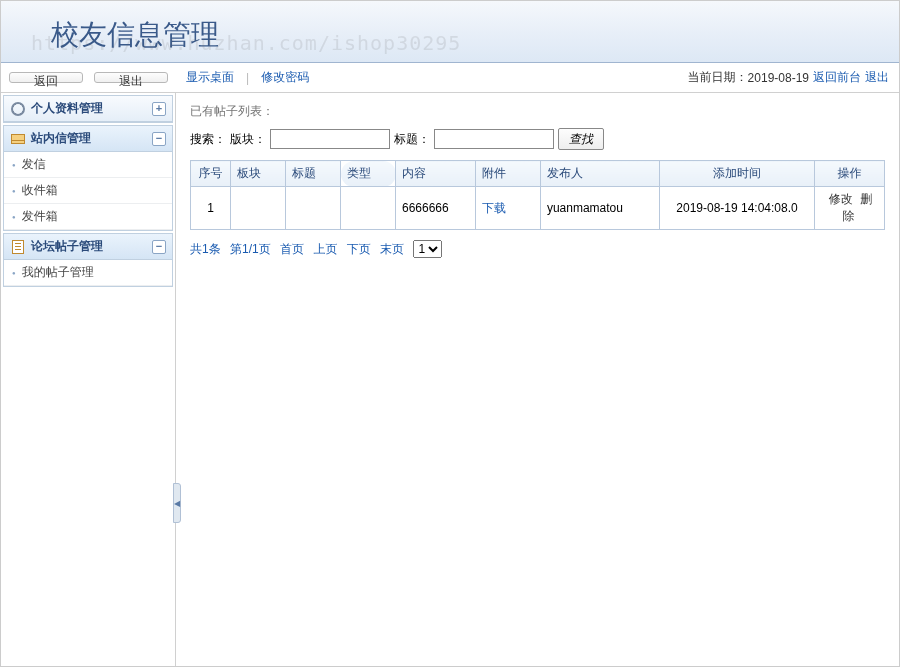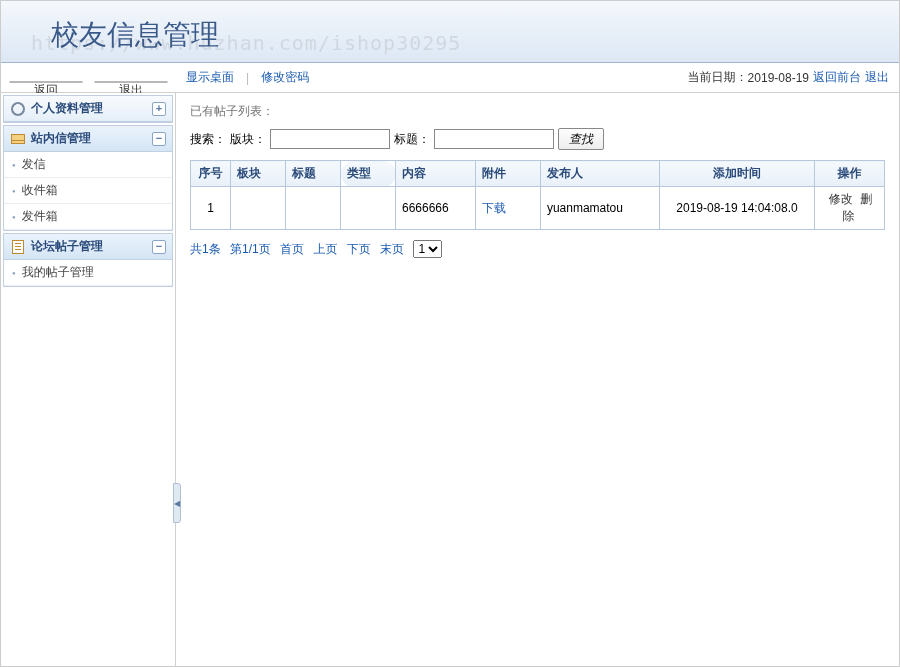--- a/index.html
+++ b/index.html
@@ -1,21 +1,21 @@
 <!DOCTYPE html>
 <html><head>
   <meta charset="utf-8">
   <style>
     * { margin: 0; padding: 0; box-sizing: border-box; }
     body { font-family: "Microsoft YaHei", Arial, sans-serif; font-size: 12px; background: #fff; width: 900px; height: 667px; overflow: hidden; border: 1px solid #ccc; }
     .header { height: 62px; background: linear-gradient(to bottom, #f5f8fc 0%, #e8eff8 50%, #dde8f5 100%); border-bottom: 1px solid #a0b5d0; position: relative; }
     .header-title { font-size: 28px; color: #3a5a8a; padding: 15px 0 0 50px; font-family: "SimSun", serif; }
     .watermark { position: absolute; top: 30px; left: 30px; font-size: 20px; color: rgba(100,100,100,0.15); font-family: monospace; letter-spacing: 1px; pointer-events: none; }
     .toolbar { height: 30px; background: #fff; border-bottom: 1px solid #d0d0d0; display: flex; align-items: stretch; }
-    .toolbar-left { width: 175px; display: flex; gap: 11px; padding: 18px 8px; }
+    .toolbar-left { width: 175px; display: flex; gap: 11px; padding: 9px 8px; }
     .tb-btn { flex: 1; background: linear-gradient(to bottom, #fdfdfd, #f0f0f0); border: 1px solid #b8b8b8; border-radius: 3px; color: #333; font-size: 12px; cursor: pointer; }
     .toolbar-mid { flex: 1; display: flex; align-items: center; padding: 0 10px; }
     .toolbar-link { color: #1a5bb0; cursor: pointer; }
     .toolbar-sep { color: #bbb; margin: 0 12px; }
     .toolbar-right { display: flex; align-items: center; padding-right: 10px; color: #333; }
     .toolbar-right .lk { color: #1a5bb0; margin-left: 4px; cursor: pointer; }
     .main { display: flex; height: calc(100% - 92px); }
     .sidebar { width: 175px; background: #fff; border-right: 1px solid #d0d0d0; position: relative; }
     .panel { border: 1px solid #c0d0e0; margin: 2px 2px 0 2px; }
     .panel-head { height: 26px; background: linear-gradient(to bottom, #f8fbfe, #e5eef8); border-bottom: 1px solid #c0d0e0; display: flex; align-items: center; padding: 0 6px; font-weight: bold; color: #2a4a7a; cursor: pointer; }
@@ -26,21 +26,21 @@
     .side-item { display: flex; align-items: center; height: 26px; padding: 0 8px; border-bottom: 1px solid #eceef0; cursor: pointer; color: #444; }
     .side-item::before { content: "●"; font-size: 6px; color: #8aa5c5; margin-right: 6px; }
     .collapse-handle { position: absolute; left: 172px; top: 390px; width: 8px; height: 40px; background: #e0e8f0; border: 1px solid #b0c0d5; border-radius: 0 3px 3px 0; display: flex; align-items: center; justify-content: center; font-size: 8px; color: #5a7aa5; cursor: pointer; }
     .content { flex: 1; padding: 10px 14px; background: #fff; overflow: auto; }
     .list-title { color: #737373; margin-bottom: 8px; }
     .search-row { display: flex; align-items: center; gap: 4px; margin-bottom: 10px; }
     .search-row input[type="text"] { width: 120px; height: 20px; border: 1px solid #888; padding: 0 3px; font-size: 12px; }
     .search-btn { height: 22px; padding: 0 10px; background: linear-gradient(to bottom, #fdfdfd, #eee); border: 1px solid #888; border-radius: 2px; cursor: pointer; font-size: 12px; font-style: italic; }
     table.data { width: 100%; border-collapse: collapse; }
     table.data th, table.data td { border: 1px solid #b8c8dc; padding: 4px 6px; font-size: 12px; text-align: left; height: 20px; }
-    table.data th { background: linear-gradient(to bottom, #f5f9fd, #e8f0f8); color: #2a4a7a; font-weight: bold; }
+    table.data th { background: linear-gradient(to bottom, #f5f9fd, #e8f0f8); color: #2a4a7a; font-weight: normal; }
     table.data th.center, table.data td.center { text-align: center; }
     .col-idx { width: 40px; }
     .col-bk { width: 55px; }
     .col-tt { width: 55px; }
     .col-tp { width: 55px; border-radius: 13px; }
     .col-att { width: 65px; }
     .col-time { width: 155px; }
     .col-op { width: 70px; }
     .pager { margin-top: 10px; color: #1a5bb0; }
     .pager span { margin-right: 6px; cursor: pointer; }

